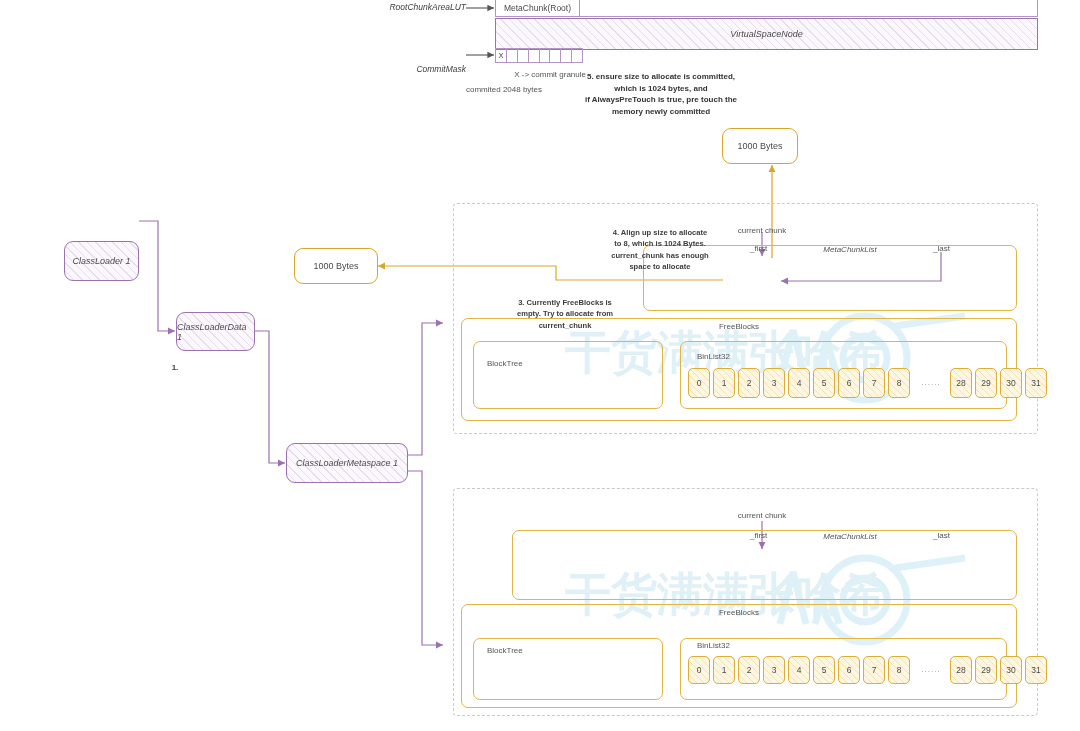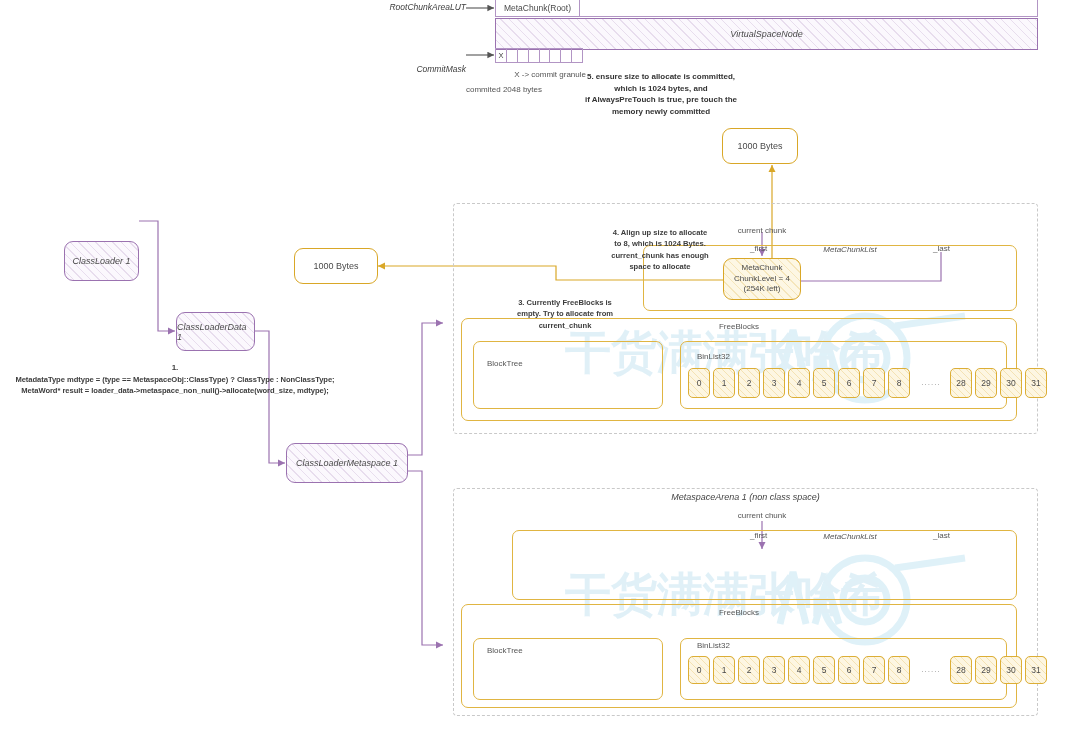--- a/index.html
+++ b/index.html
@@ -190,22 +190,20 @@
 
   <div class="vbox" style="left:176px;top:312px;width:79px;height:39px;font-size:9px;">
     <span>ClassLoaderData 1</span>
   </div>
 
   <div class="vbox" style="left:286px;top:443px;width:122px;height:40px;font-size:9px;">
     <span>ClassLoaderMetaspace 1</span>
   </div>
 
   <div class="txt ctr bold" style="left:0px;top:363px;width:350px;font-size:8px;">1.</div>
-  <div class="txt ctr bold" style="left:0px;top:375px;width:350px;font-size:7.6px;letter-spacing:-0.05px;">MetadataType mdtype = (type == MetaspaceObj::ClassType) ? ClassType : NonClassType;</div>
-  <div class="txt ctr bold" style="left:0px;top:386px;width:350px;font-size:7.6px;letter-spacing:-0.05px;">MetaWord* result = loader_data-&gt;metaspace_non_null()-&gt;allocate(word_size, mdtype);</div>
 
 
   <div class="ybox" style="left:294px;top:248px;width:84px;height:36px;font-size:9px;">
     <span>1000 Bytes</span>
   </div>
 
   <div class="ybox" style="left:722px;top:128px;width:76px;height:36px;font-size:9px;">
     <span>1000 Bytes</span>
   </div>
 
@@ -214,25 +212,20 @@
 
 
   <div class="txt ctr" style="left:712px;top:226px;width:100px;font-size:8px;color:#555;">current chunk</div>
 
   <div class="ycontainer" style="left:643px;top:245px;width:374px;height:66px;"></div>
 
   <div class="txt" style="left:750px;top:244px;width:40px;font-size:8px;color:#555;">_first</div>
   <div class="txt ctr ital" style="left:790px;top:245px;width:120px;font-size:8px;color:#555;">MetaChunkList</div>
   <div class="txt" style="left:933px;top:244px;width:40px;font-size:8px;color:#555;">_last</div>
 
-  <div class="ybox hatch" style="left:723px;top:258px;width:78px;height:42px;font-size:8px;flex-direction:column;line-height:1.35;">
-    <span>MetaChunk</span>
-    <span>ChunkLevel = 4</span>
-    <span>(254K left)</span>
-  </div>
 
   <div class="txt ctr bold" style="left:594px;top:227px;width:132px;font-size:7.6px;line-height:1.5;">4. Align up size to allocate
 to 8, which is 1024 Bytes.
 current_chunk has enough
 space to allocate</div>
 
   <div class="txt ctr bold" style="left:490px;top:297px;width:150px;font-size:7.6px;line-height:1.5;">3. Currently FreeBlocks is
 empty. Try to allocate from
 current_chunk</div>
 
@@ -257,21 +250,20 @@
     <div class="ybin" style="left:200px;top:0;width:22px;height:30px;">8</div>
     <div class="txt ctr" style="left:224px;top:10px;width:38px;font-size:8px;color:#8a8a8a;letter-spacing:1px;">......</div>
     <div class="ybin" style="left:262px;top:0;width:22px;height:30px;">28</div>
     <div class="ybin" style="left:287px;top:0;width:22px;height:30px;">29</div>
     <div class="ybin" style="left:312px;top:0;width:22px;height:30px;">30</div>
     <div class="ybin" style="left:337px;top:0;width:22px;height:30px;">31</div>
   </div>
 
   <div class="dashgroup" style="left:453px;top:488px;width:585px;height:228px;"></div>
 
-  <div class="txt ctr ital" style="left:453px;top:492px;width:585px;font-size:9px;color:#444;">MetaspaceArena 1 (non class space)</div>
 
   <div class="txt ctr" style="left:712px;top:511px;width:100px;font-size:8px;color:#555;">current chunk</div>
 
   <div class="ycontainer" style="left:512px;top:530px;width:505px;height:70px;"></div>
 
   <div class="txt" style="left:750px;top:531px;width:40px;font-size:8px;color:#555;">_first</div>
   <div class="txt ctr ital" style="left:790px;top:532px;width:120px;font-size:8px;color:#555;">MetaChunkList</div>
   <div class="txt" style="left:933px;top:531px;width:40px;font-size:8px;color:#555;">_last</div>
 
   <div class="ycontainer" style="left:461px;top:604px;width:556px;height:104px;"></div>

